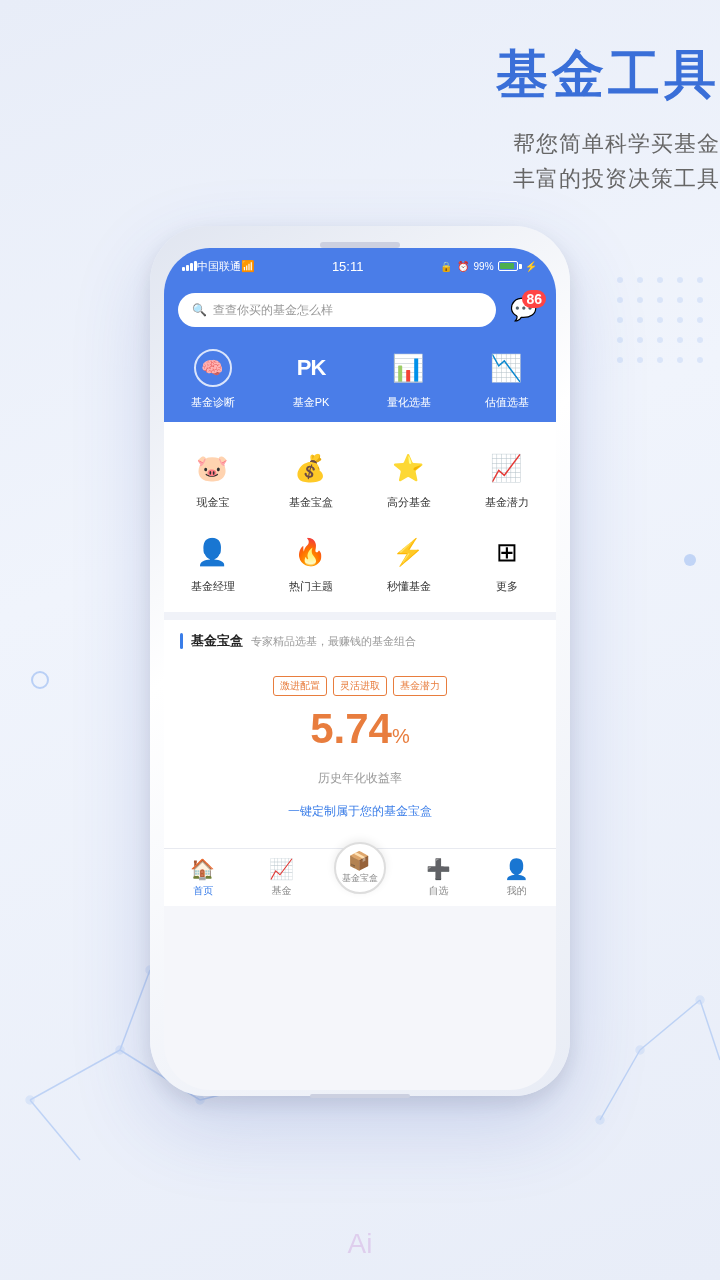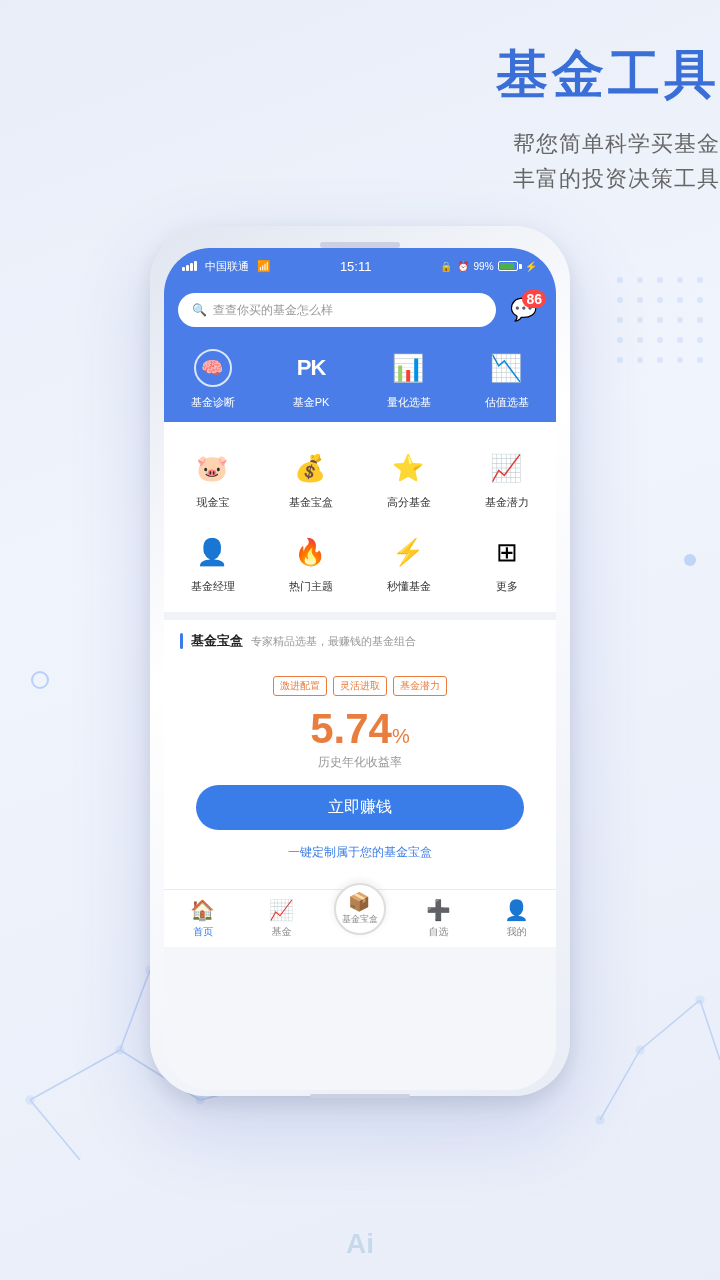--- a/index.html
+++ b/index.html
@@ -78,21 +78,21 @@
       background: #4a7de8;
       height: 36px;
       display: flex;
       align-items: center;
       justify-content: space-between;
       padding: 0 18px;
       color: white;
       font-size: 11px;
     }
 
-    .status-left { display: flex; align-items: center; gap: 8px; }
+    .status-left { display: flex; align-items: center; gap: 0; }
     .status-center { font-size: 13px; font-weight: 500; }
     .status-right { display: flex; align-items: center; gap: 4px; font-size: 10px; }
 
     .signal-bars { display: flex; align-items: flex-end; gap: 1px; }
     .signal-bar { width: 3px; background: white; border-radius: 1px; }
 
     .battery-icon {
       display: flex; align-items: center; gap: 1px;
     }
     .battery-body {
@@ -312,21 +312,21 @@
     }
 
     .rate-unit {
       font-size: 20px;
       color: #e87d3e;
     }
 
     .card-rate-label {
       font-size: 12px;
       color: #999;
-      margin-top: 4px;
+      margin-top: 20px;
       margin-bottom: 14px;
     }
 
     .earn-btn {
       display: block;
       width: 100%;
       background: #3a7de8;
       color: white;
       border: none;
       border-radius: 28px;
@@ -406,22 +406,22 @@
       margin: 4px auto 0;
     }
 
     
     .ai-label {
       position: absolute;
       bottom: 20px;
       left: 50%;
       transform: translateX(-50%);
       font-size: 28px;
-      font-weight: 700;
-      color: #0369a1;
+      font-weight: 400;
+      color: #a21caf;
       opacity: 0.15;
       z-index: 1;
     }
   </style>
 </head>
 <body>
 
 <svg class="bg-decor" xmlns="http://www.w3.org/2000/svg" viewBox="0 0 720 1280">
 
   <g opacity="0.4">
@@ -624,21 +624,20 @@
         <div class="fund-card">
           <div class="card-tags">
             <span class="tag">激进配置</span>
             <span class="tag">灵活进取</span>
             <span class="tag">基金潜力</span>
           </div>
           <div style="margin-bottom:2px;">
             <span class="card-rate">5.74</span><span class="rate-unit">%</span>
           </div>
           <div class="card-rate-label">历史年化收益率</div>
-          <button class="earn-btn">立即赚钱</button>
           <a class="custom-link" href="#">一键定制属于您的基金宝盒</a>
         </div>
       </div>
 
       <div class="bottom-nav">
         <div class="bottom-nav-item active">
           <span class="nav-icon">🏠</span>
           <span class="nav-label">首页</span>
         </div>
         <div class="bottom-nav-item">

